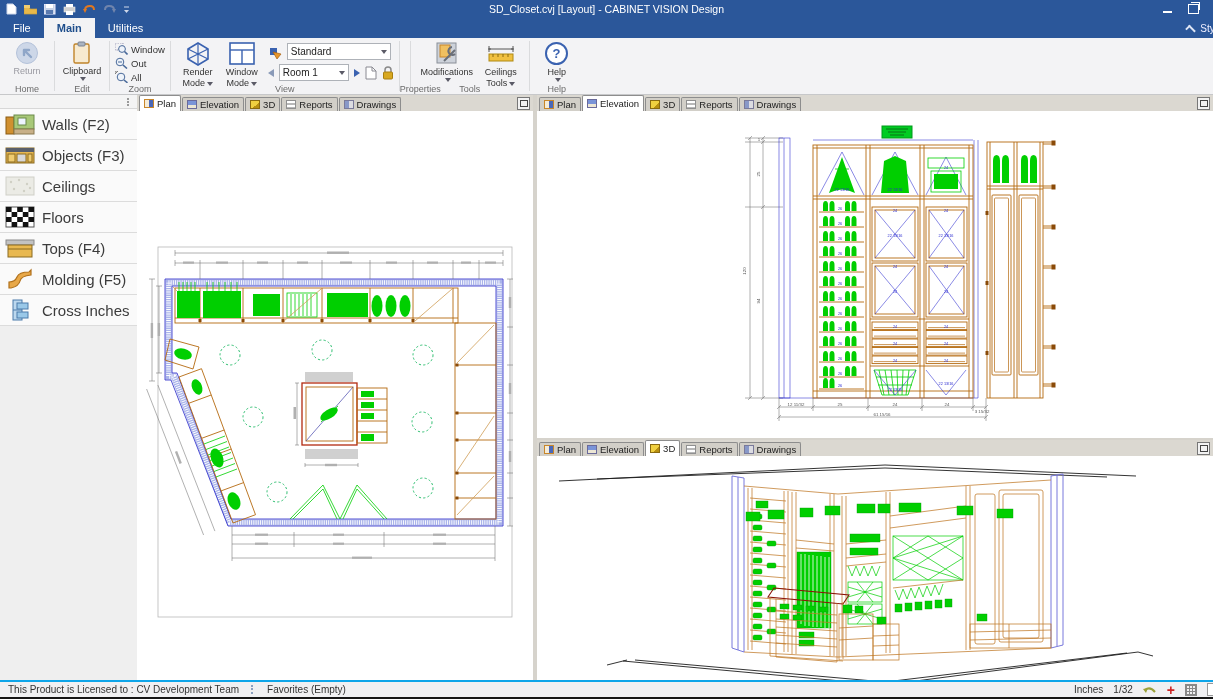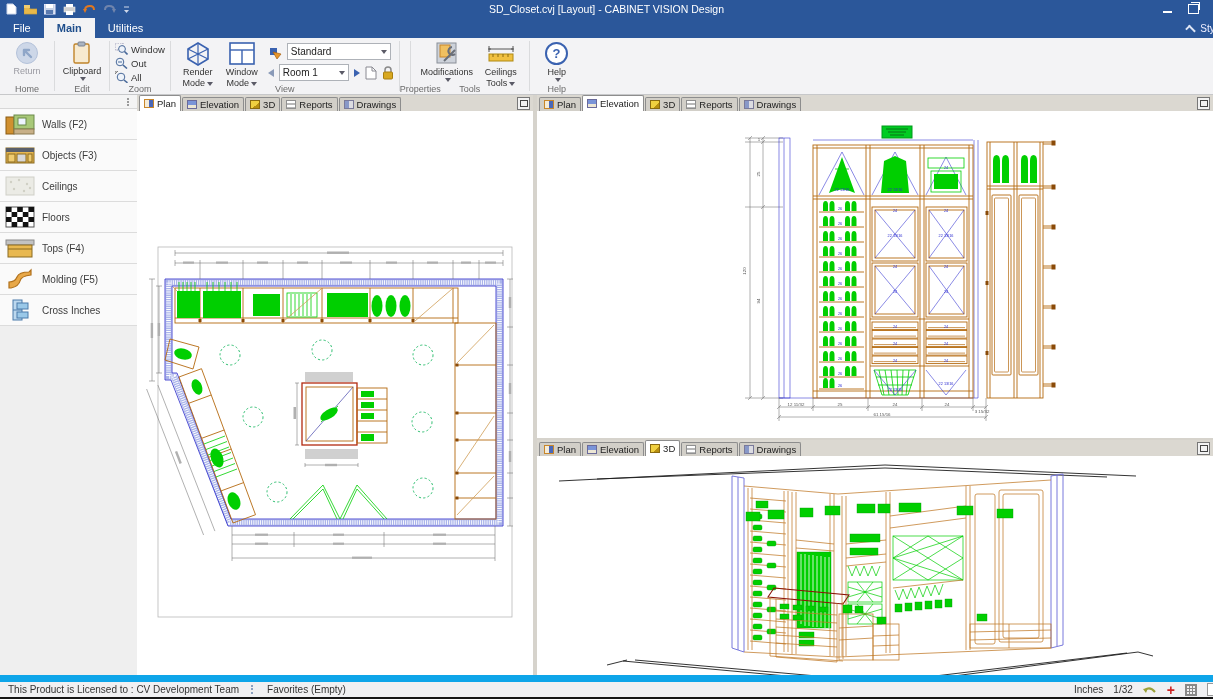--- a/index.html
+++ b/index.html
@@ -33,21 +33,21 @@
   .zoomcol{display:flex;flex-direction:column;gap:0;justify-content:flex-start;padding-top:2px;}
   .darr{width:0;height:0;border-left:3px solid transparent;border-right:3px solid transparent;border-top:4px solid #5a5a66;display:inline-block;margin-left:2px;}
   .combo{background:#fff;border:1px solid #aeb2b8;height:15px;display:flex;align-items:center;font-size:10px;color:#222;padding:0 3px;justify-content:space-between;}
   .viewpanel{display:flex;flex-direction:column;gap:4px;padding-top:3px;margin-left:4px;}
   .navarrow-l{width:0;height:0;border-top:4px solid transparent;border-bottom:4px solid transparent;border-right:6px solid #8a9ab8;}
   .navarrow-r{width:0;height:0;border-top:4px solid transparent;border-bottom:4px solid transparent;border-left:6px solid #3a62b0;}
   
   .sidebar{position:absolute;left:0;top:95px;width:137px;bottom:17px;background:#efefef;border-right:1px solid #bcbcbc;}
   .sb-head{height:13px;border-bottom:1px solid #d8d8d8;position:relative;background:#f4f4f4;}
   .sb-grip{position:absolute;right:6px;top:3px;width:2px;height:8px;border-left:2px dotted #9a9a9a;}
-  .sb-item{height:30px;display:flex;align-items:center;gap:7px;background:#fafafa;border-bottom:1px solid #dcdcdc;padding-left:5px;font-size:10px;color:#3c3c3c;}
+  .sb-item{height:30px;display:flex;align-items:center;gap:7px;background:#fafafa;border-bottom:1px solid #dcdcdc;padding-left:5px;font-size:15px;color:#3c3c3c;}
   .sb-item svg{flex:none;}
   
   .vp{position:absolute;background:#fff;}
   .vp-plan{left:137px;top:95px;width:396px;bottom:17px;}
   .vp-elev{left:537px;top:95px;width:676px;height:343px;}
   .vp-3d{left:537px;top:440px;width:676px;bottom:17px;}
   .vsplit{position:absolute;left:533px;top:95px;width:4px;bottom:17px;background:#d6d3cc;}
   .hsplit{position:absolute;left:537px;top:438px;width:676px;height:2px;background:#d6d3cc;}
   .vtabs{height:16px;background:#dbd8d1;display:flex;align-items:flex-end;padding-left:2px;border-bottom:1px solid #8d8d8d;position:relative;}
   .vtab{height:13px;display:flex;align-items:center;gap:3px;padding:0 4px;border:1px solid #8d8d8d;border-bottom:none;border-radius:2px 2px 0 0;background:#d2cfc8;font-size:9.5px;color:#222;margin-right:1px;}
@@ -55,21 +55,21 @@
   .vtab-max{position:absolute;right:3px;top:2px;width:11px;height:11px;border:1px solid #777;background:#f2f2f2;display:flex;align-items:center;justify-content:center;}
   .vtab-max span{width:6px;height:5px;border:1px solid #444;display:block;}
   .ti{width:10px;height:9px;display:inline-block;box-sizing:border-box;border:1px solid #8a7a50;}
   .plan-i{background:linear-gradient(90deg,#f5ecd8 45%,#4a68b8 45%);border-color:#c8862a;}
   .elev-i{background:linear-gradient(180deg,#7a94d8 55%,#ece6d4 55%);border-color:#6a6a9a;}
   .threed-i{background:linear-gradient(135deg,#f0d040 60%,#b89010 60%);border-color:#8a6a10;}
   .reports-i{background:repeating-linear-gradient(180deg,#ffffff 0 2px,#b8b8b8 2px 4px);border-color:#909090;}
   .drawings-i{background:linear-gradient(90deg,#8898c8 50%,#dcdce2 50%);border-color:#7a7a9a;}
   .vp-canvas{position:absolute;left:0;right:0;top:16px;bottom:0;background:#fff;overflow:hidden;}
   
-  .statusbar{position:absolute;left:0;right:0;bottom:2px;height:15px;background:#f0f0f2;border-top:7px solid #0ea5e9;display:flex;align-items:center;font-size:10px;color:#333;}
+  .statusbar{position:absolute;left:0;right:0;bottom:2px;height:15px;background:#f0f0f2;border-top:2px solid #0ea5e9;display:flex;align-items:center;font-size:10px;color:#333;}
   .scell{padding:0 8px;display:flex;align-items:center;height:100%;}
   .sgrip{width:2px;height:9px;border-left:2px dotted #8aa0c0;margin:0 4px;}
   .sright{margin-left:auto;display:flex;align-items:center;gap:10px;padding-right:0;}
   .redplus{color:#cc2222;font-size:14px;font-weight:bold;line-height:10px;}
   .gridicon{width:10px;height:10px;background:
       repeating-linear-gradient(90deg,#888 0 1px,transparent 1px 3px),
       repeating-linear-gradient(180deg,#888 0 1px,transparent 1px 3px);border:1px solid #888;}
   .halfsq{width:10px;height:11px;border:1px solid #999;background:#fff;margin-right:-6px;}
   .sliver{position:absolute;left:0;right:0;bottom:0;height:2px;background:#151515;}
   

